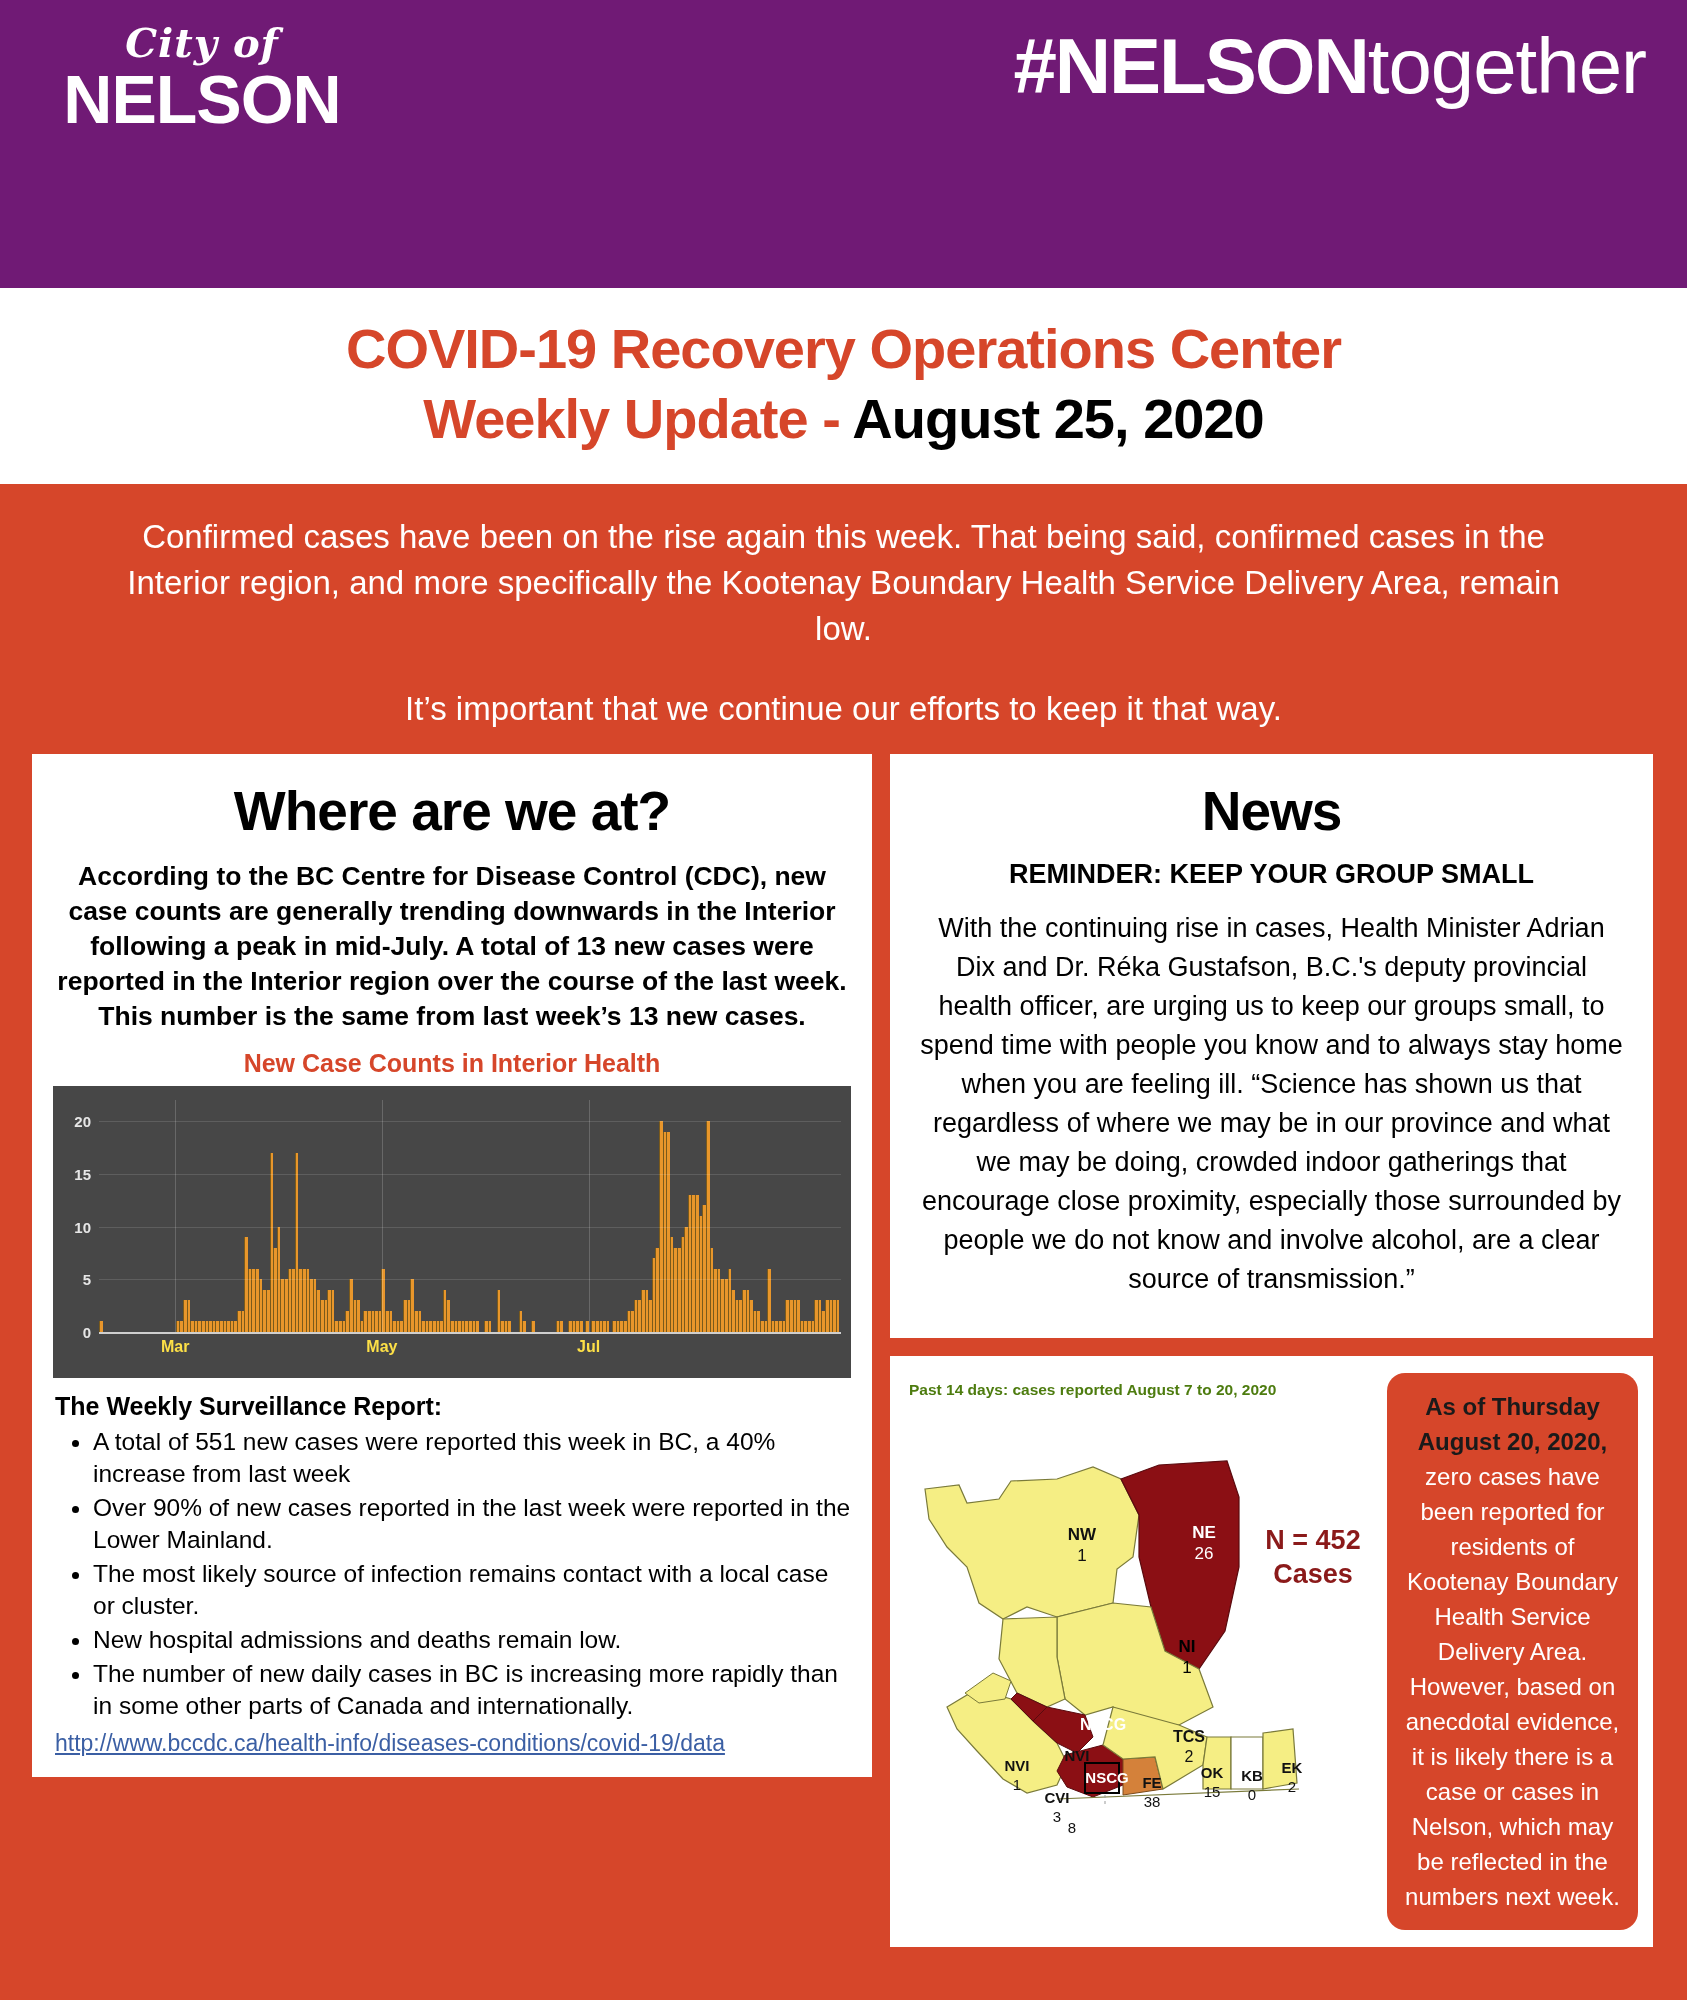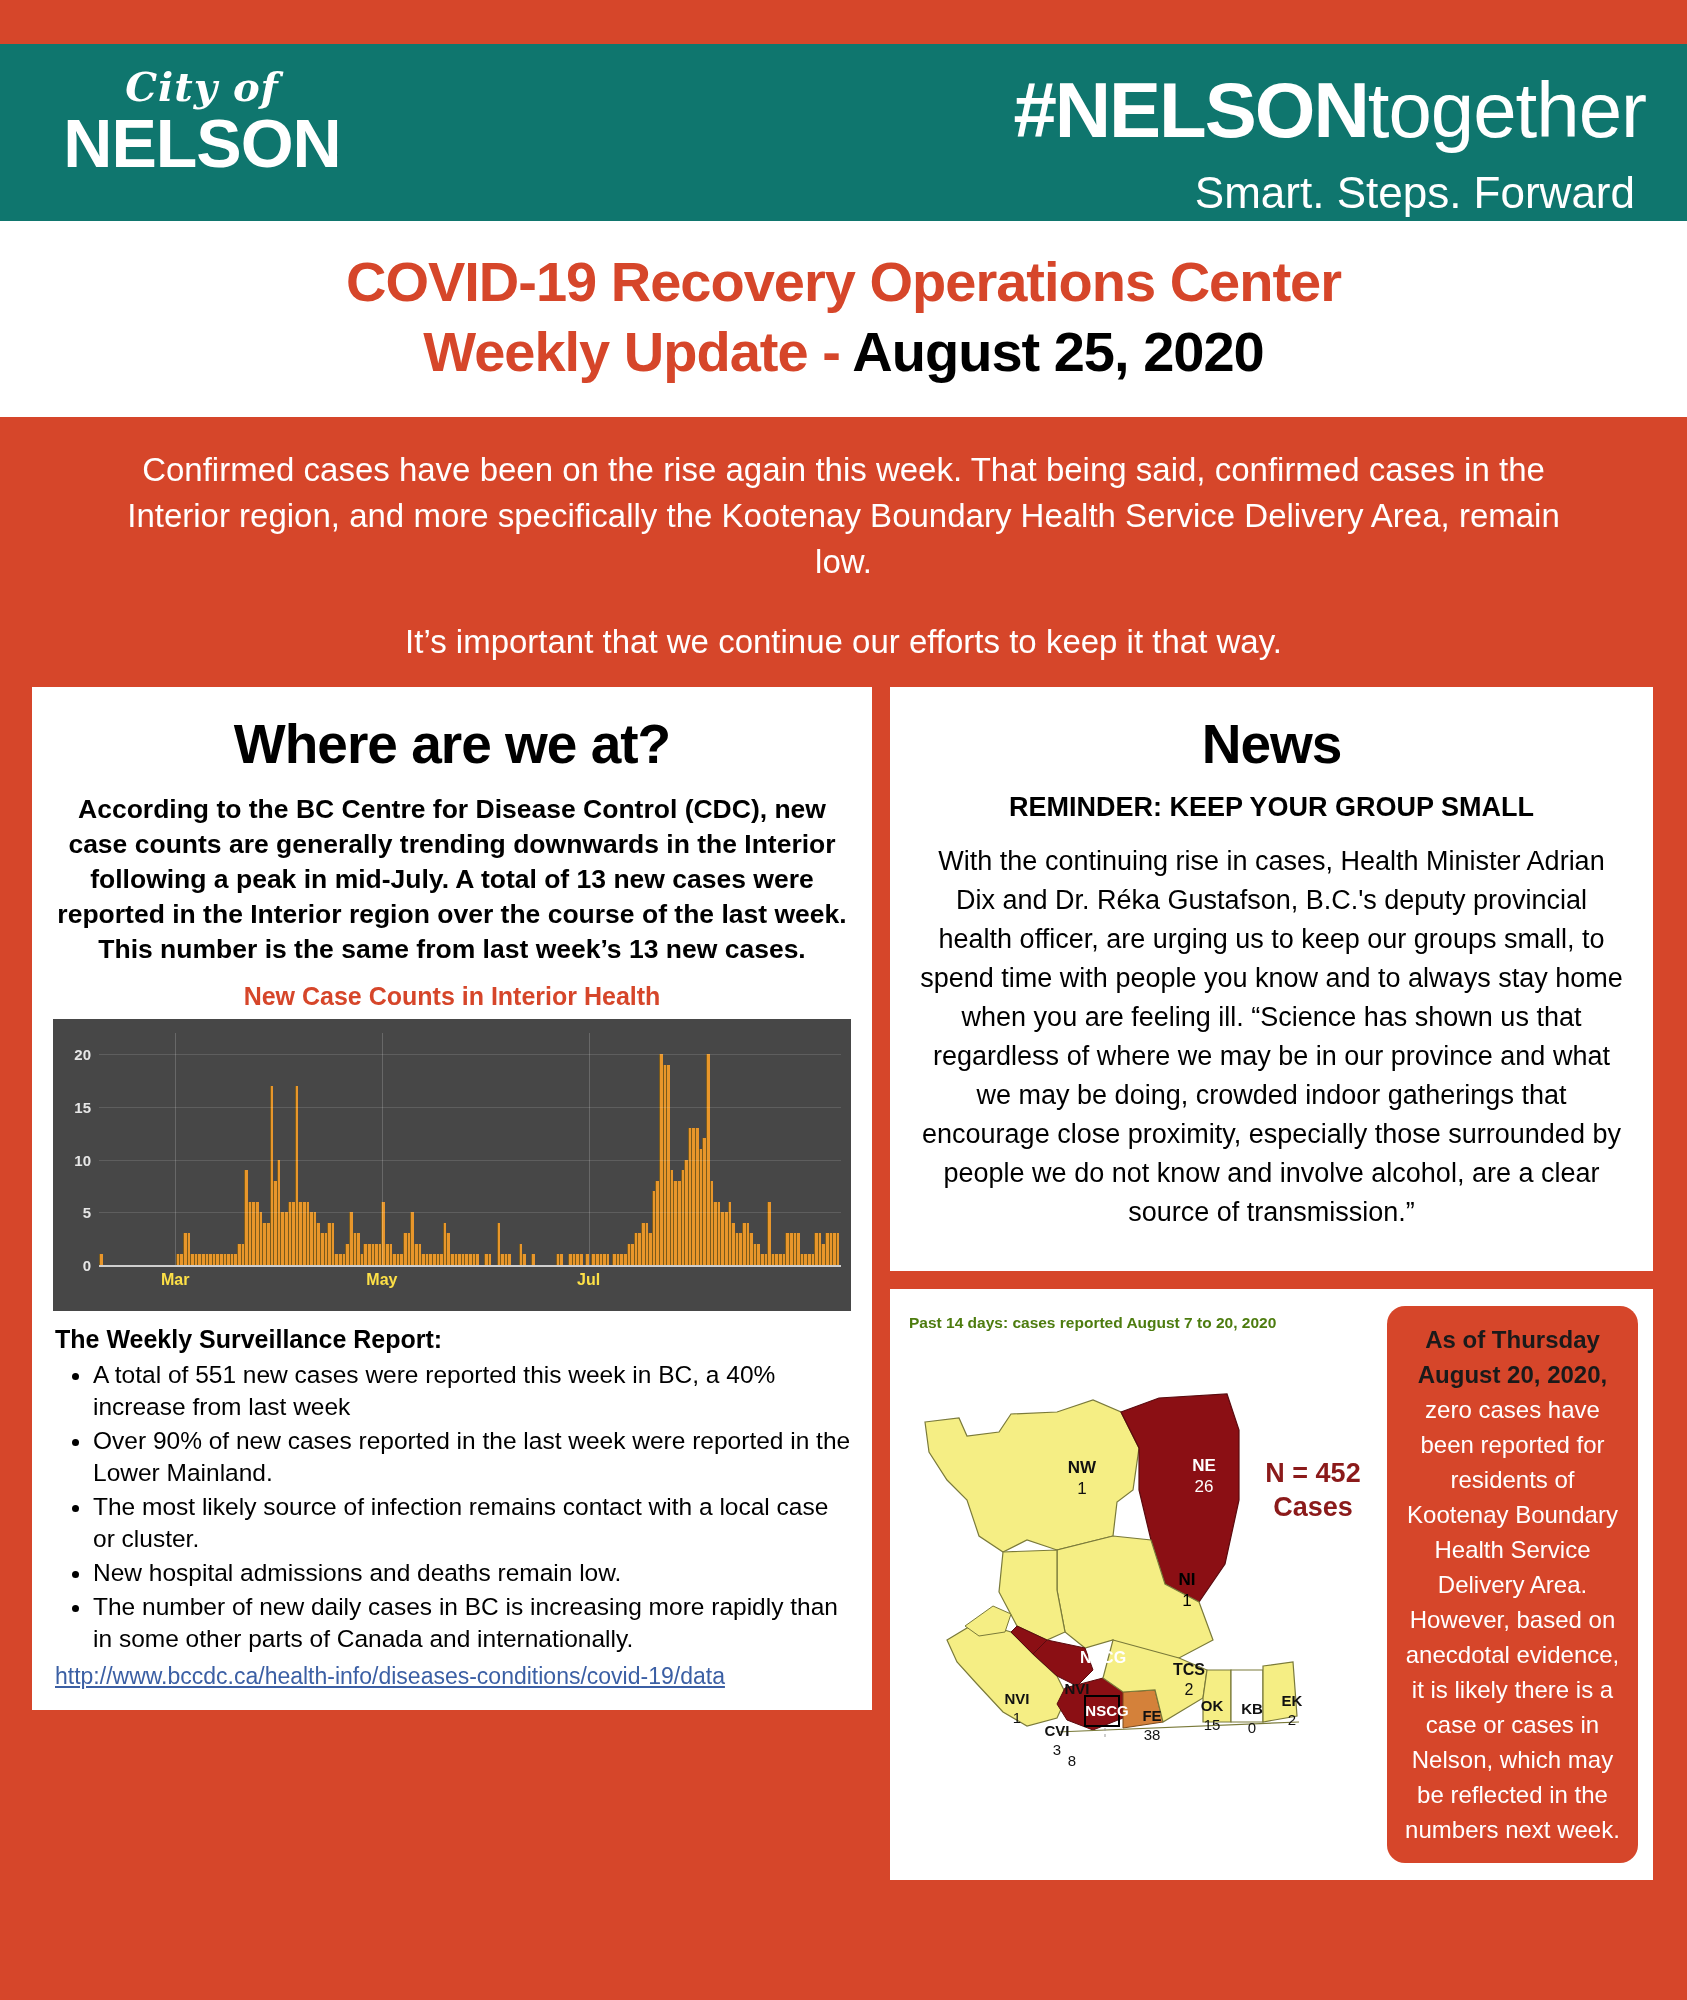--- a/index.html
+++ b/index.html
@@ -5,21 +5,21 @@
   html,body{margin:0;padding:0;}
   body{
     width:1687px;height:2000px;
     background:#D6462A;
     font-family:"Liberation Sans", sans-serif;
     overflow:hidden;
   }
   .page{position:relative;width:1687px;height:2000px;background:#D6462A;}
 
   
-  .banner{position:relative;height:177px;background:#0f766e;margin-top:44px;}
+  .banner{position:relative;height:288px;background:#701a75;}
   .logo{position:absolute;left:42px;top:22px;width:320px;text-align:center;color:#fff;}
   .logo-city{
     font-family:"DejaVu Serif", serif;font-style:italic;font-weight:700;
     font-size:40px;line-height:42px;letter-spacing:1px;
   }
   .logo-nelson{
     font-family:"Liberation Sans", sans-serif;font-weight:700;
     font-size:68px;line-height:70px;letter-spacing:-1px;
   }
   .hashtag{
@@ -154,21 +154,20 @@
 <div class="page">
 
   <div class="banner">
     <div class="logo">
       <div class="logo-city">City of</div>
       <div class="logo-nelson">NELSON</div>
     </div>
     <div class="hashtag">
       <span class="bold">#NELSON</span><span class="light">together</span>
     </div>
-    <div class="tagline">Smart. Steps. Forward</div>
   </div>
 
   <div class="titleblock">
     <div class="title-line1">COVID-19 Recovery Operations Center</div>
     <div class="title-line2">
       <span class="red">Weekly Update - </span><span class="blk">August 25, 2020</span>
     </div>
   </div>
 
   <div class="intro">

